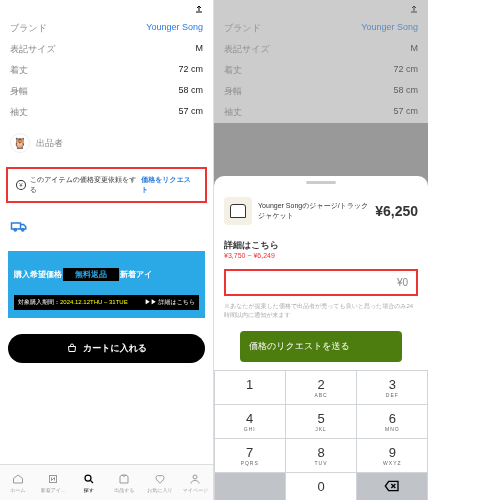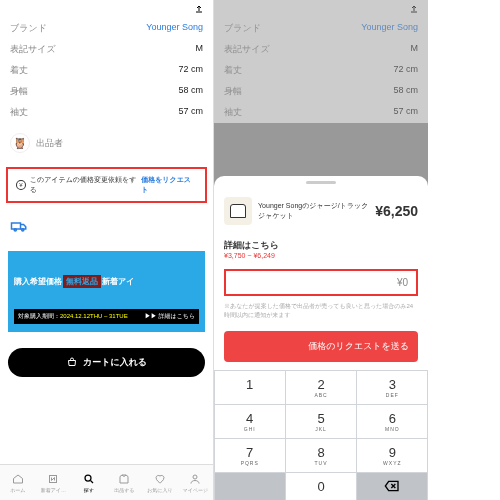--- a/index.html
+++ b/index.html
@@ -17,41 +17,41 @@
 .av{width:20px;height:20px;border-radius:50%;background:#fff;border:1px solid #eee;display:flex;align-items:center;justify-content:center;font-size:11px}
 .priceReq{border:2px solid #e33;margin:4px 6px;padding:6px 8px;display:flex;justify-content:space-between;align-items:center;background:#fff}
 .priceReq .l{display:flex;align-items:center;gap:4px;font-size:7px}
 .priceReq .r{color:#2b7de0;font-size:7px;font-weight:600}
 .ship{display:flex;gap:8px;padding:10px;background:#fff}
 .shipIc{width:18px;height:18px;color:#2b7de0;flex-shrink:0}
 .ship .t{font-weight:700;font-size:8px}
 .ship .s{color:#aaa;font-size:6px;line-height:1.4}
 .banner{margin:6px 8px;background:#2ba8e6;color:#fff;padding:8px 6px;position:relative}
 .banner .m{font-size:8px;font-weight:600}
-.banner .q{display:inline-block;background:#7f1d1d;color:#2ba8e6;padding:1px 3px;margin:16px 1px}
+.banner .q{display:inline-block;background:#000000;color:#2ba8e6;padding:1px 12px;margin:9px 1px}
 .banner .d{background:#000;color:#fff;font-size:6px;padding:3px 4px;margin-top:5px;display:flex;justify-content:space-between}
 .cart{margin:16px 8px;background:#000;color:#fff;border-radius:20px;padding:8px;text-align:center;font-size:9px;font-weight:600;display:flex;align-items:center;justify-content:center;gap:5px}
 .tabbar{position:absolute;bottom:0;left:0;right:0;height:36px;display:flex;background:#fafafa;border-top:1px solid #ddd}
 .tab{flex:1;display:flex;flex-direction:column;align-items:center;justify-content:center;font-size:5px;color:#999;gap:2px}
 .tab svg{width:12px;height:12px}
 .tab.act{color:#000}
 .dim{position:absolute;top:0;left:0;right:0;background:#fff;opacity:.5}
 .sheet{position:absolute;bottom:0;left:0;right:0;background:#fff;border-radius:10px 10px 0 0}
 .handle{width:30px;height:3px;background:#ccc;border-radius:2px;margin:5px auto}
 .prod{display:flex;gap:6px;padding:8px 10px;align-items:center}
 .thumb{width:28px;height:28px;background:#f5f0e6;border-radius:4px;display:flex;align-items:center;justify-content:center}
 .thumb div{width:16px;height:14px;background:#fff;border:1px solid #333;border-radius:3px 3px 0 0}
 .ptxt{flex:1;font-size:7px}
 .pprice{font-weight:700;font-size:14px}
 .wish{padding:6px 10px}
 .wlbl{font-weight:700;font-size:9px}
 .wrange{color:#e33;font-size:7px}
 .winput{border:2px solid #e33;padding:6px 8px;text-align:right;font-size:10px;margin:4px 10px 2px;color:#888}
 .wnote{color:#aaa;font-size:6px;padding:4px 10px;line-height:1.4}
-.sendBtn{margin:8px 10px;background:#ef4444;color:#fff;text-align:right;padding:9px;font-size:9px;border-radius:4px}
+.sendBtn{margin:8px 26px;background:#4d7c0f;color:#fff;text-align:left;padding:9px;font-size:9px;border-radius:4px}
 .keypad{display:grid;grid-template-columns:repeat(3,1fr);background:#d1d4d9}
 .key{background:#fff;margin:.5px;padding:6px 0;text-align:center}
 .key .n{font-size:13px;font-weight:400}
 .key .a{font-size:5px;color:#666;letter-spacing:1px}
 .key.g{background:#c0c3c8}
 .key.bs{display:flex;align-items:center;justify-content:center}
 </style>
 </head>
 <body>
 

